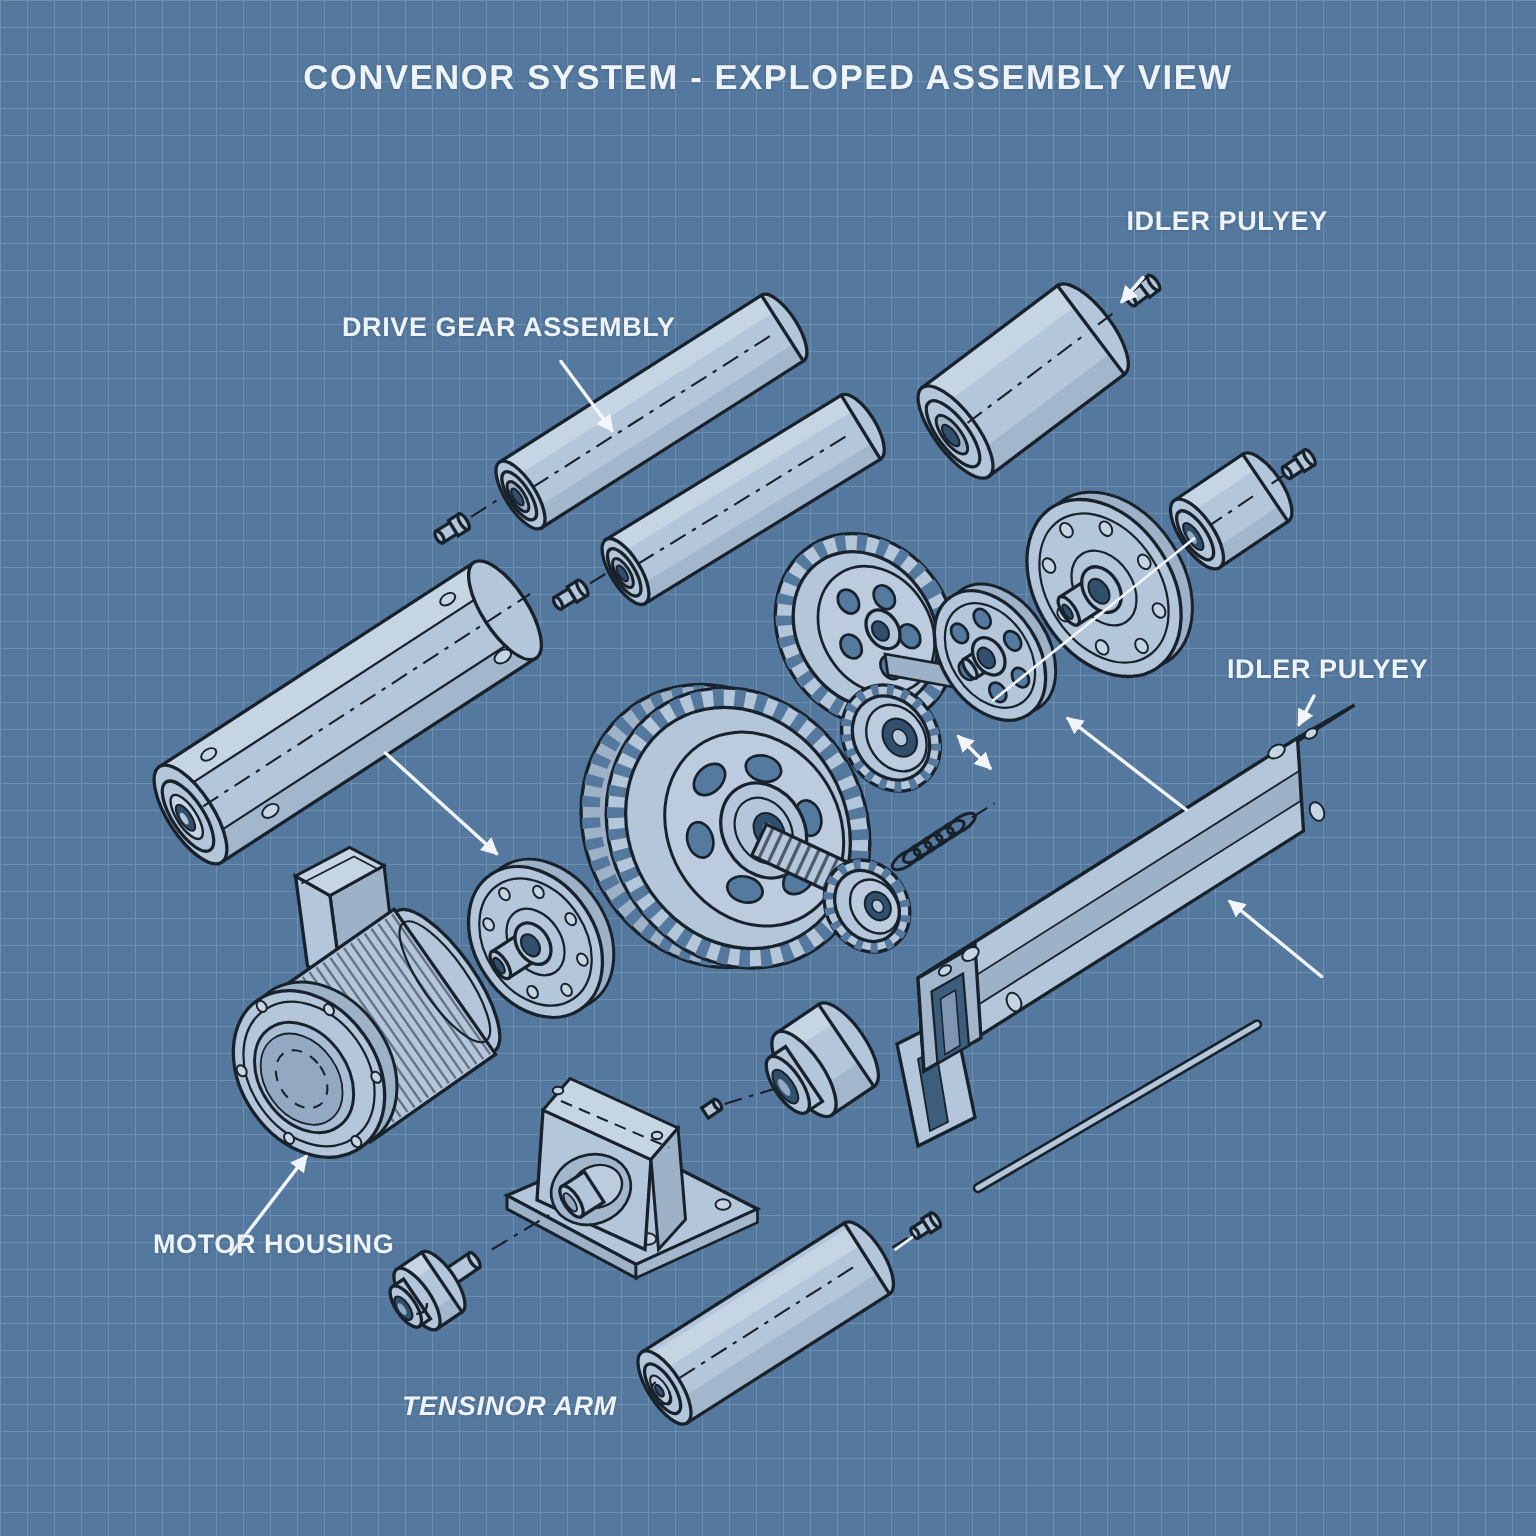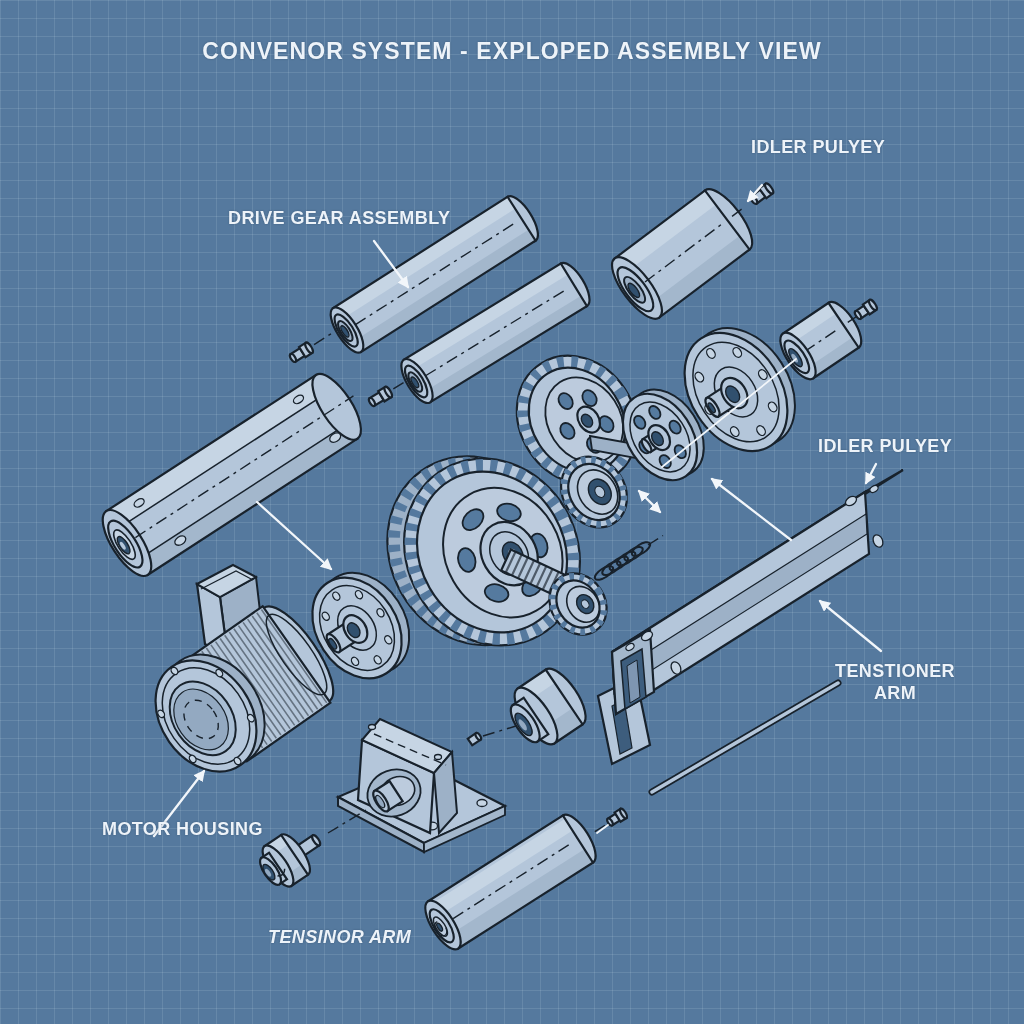--- a/index.html
+++ b/index.html
@@ -414,22 +414,18 @@
 </svg>
 
 <div class="title">CONVENOR SYSTEM - EXPLOPED ASSEMBLY VIEW</div>
 
 <div class="lbl" style="left:751px;top:137px;">IDLER PULYEY</div>
 
 <div class="lbl" style="left:228px;top:208px;">DRIVE GEAR ASSEMBLY</div>
 
 <div class="lbl" style="left:818px;top:436px;">IDLER PULYEY</div>
 
-<div class="lbl lbl-center" style="left:834px;top:661px;width:122px;">
-  <div>TENSTIONER</div>
-  <div>ARM</div>
+
+<div class="lbl" style="left:102px;top:819px;">MOTOR HOUSING</div>
+
+<div class="lbl" style="left:268px;top:927px;font-style:italic;">TENSINOR ARM</div>
+
 </div>
 
-<div class="lbl" style="left:102px;top:819px;">MOTOR HOUSING</div>
-
-<div class="lbl" style="left:268px;top:927px;font-style:italic;">TENSINOR ARM</div>
-
-</div>
-
 </body></html>

